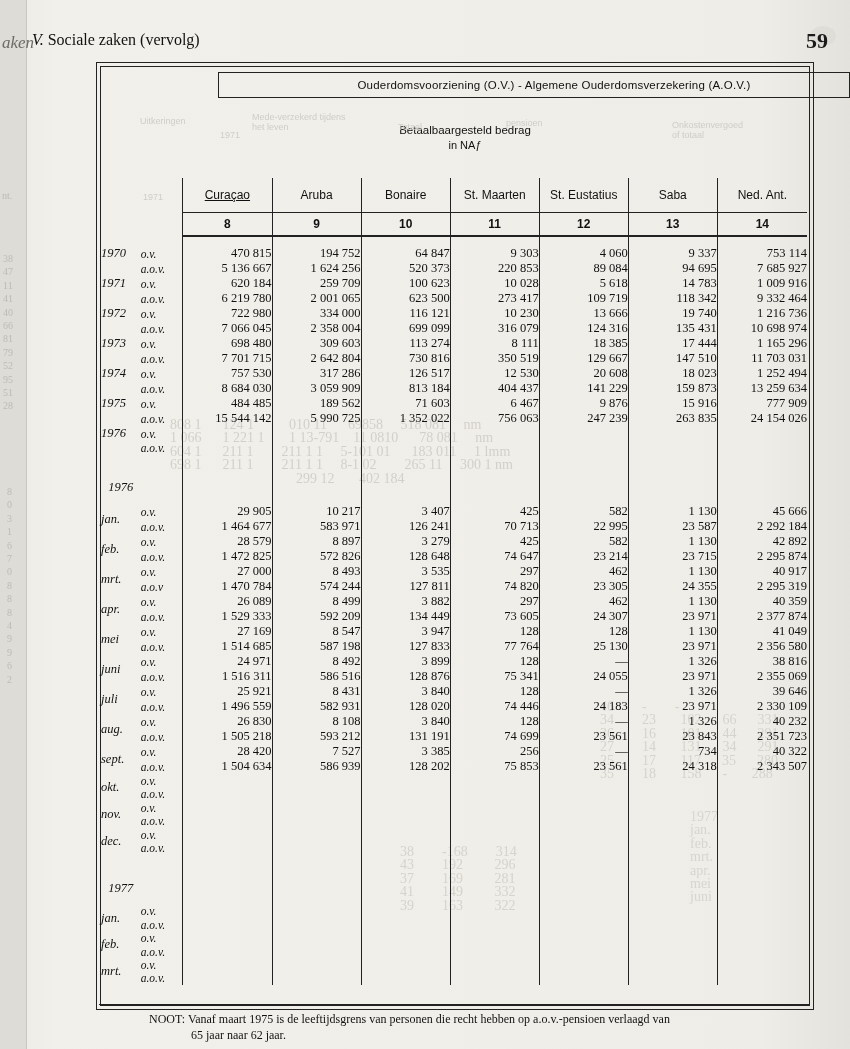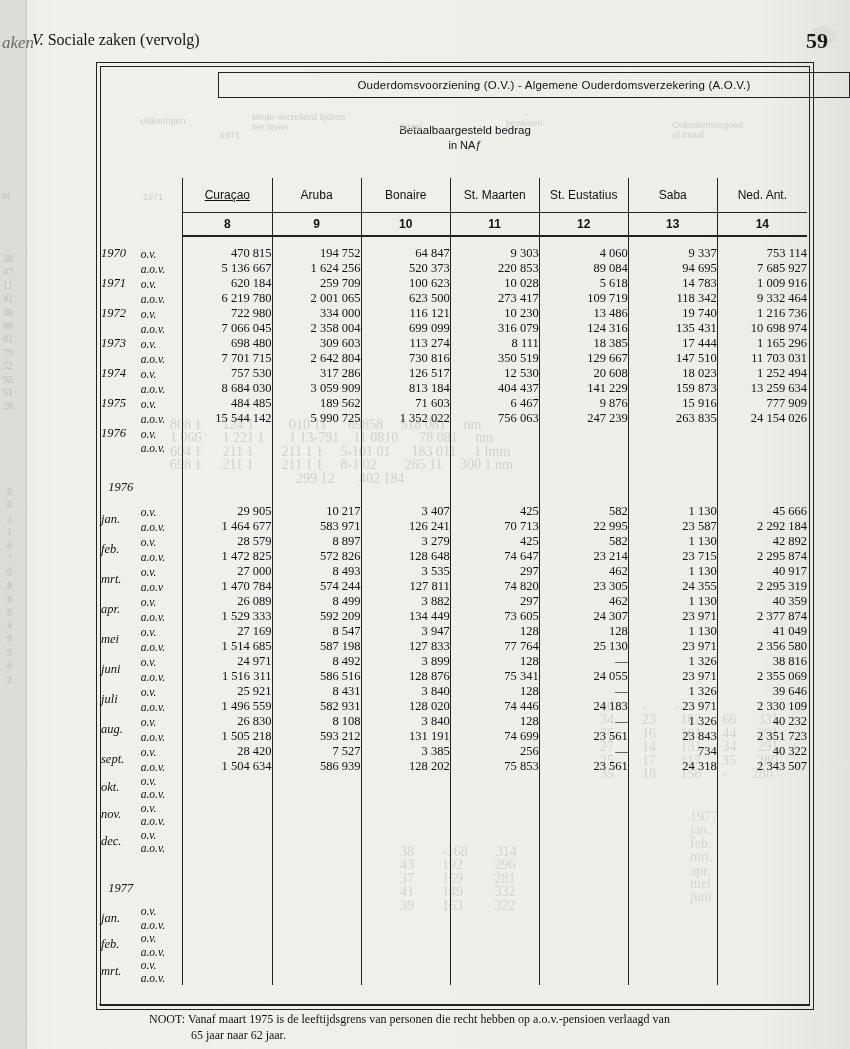--- a/index.html
+++ b/index.html
@@ -343,21 +343,21 @@
         <td class="val">118 342</td>
         <td class="val">9 332 464</td>
       </tr>
       <tr class="r">
         <td class="lbl-year">1972</td>
         <td class="lbl-kind">o.v.</td>
         <td class="val">722 980</td>
         <td class="val">334 000</td>
         <td class="val">116 121</td>
         <td class="val">10 230</td>
-        <td class="val">13 486</td>
+        <td class="val">13 666</td>
         <td class="val">19 740</td>
         <td class="val">1 216 736</td>
       </tr>
       <tr class="r">
         <td class="lbl-year"></td>
         <td class="lbl-kind">a.o.v.</td>
         <td class="val">7 066 045</td>
         <td class="val">2 358 004</td>
         <td class="val">699 099</td>
         <td class="val">316 079</td>

